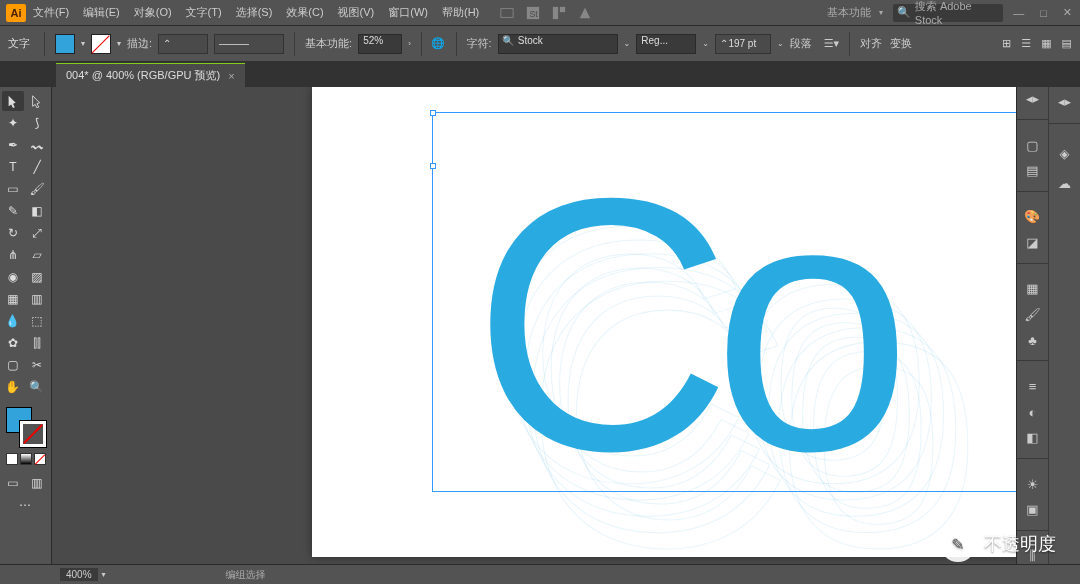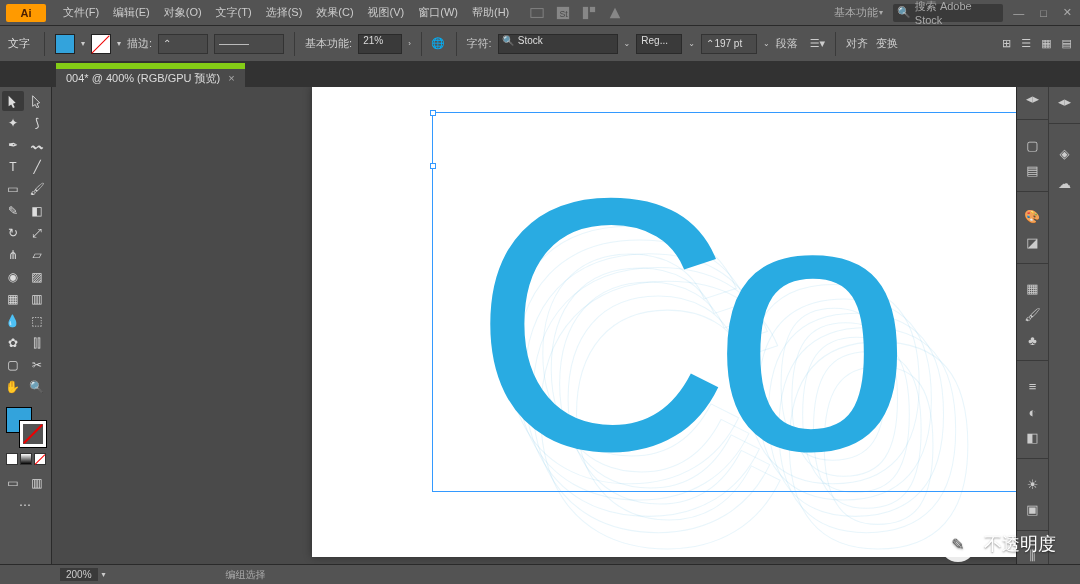--- a/index.html
+++ b/index.html
@@ -1,37 +1,37 @@
 <!DOCTYPE html>
 <html><head>
 <meta charset="utf-8">
 <style>
 *{margin:0;padding:0;box-sizing:border-box;font-family:"Microsoft YaHei",sans-serif;user-select:none}
 body{width:1080px;height:584px;background:#323232;overflow:hidden;position:relative}
 .menubar{height:25px;background:#535353;display:flex;align-items:center;padding-left:6px;font-size:11px;color:#ccc}
-.app-logo{width:40px;height:18px;background:#ff9a00;color:#4a1e00;font-weight:bold;font-size:11px;display:flex;align-items:center;justify-content:center;border-radius:2px;margin-right:10px}
+.app-logo{width:20px;height:18px;background:#ff9a00;color:#4a1e00;font-weight:bold;font-size:11px;display:flex;align-items:center;justify-content:center;border-radius:2px;}
 .menu-item{padding:0 7px;cursor:pointer}
 .menu-right{margin-left:auto;display:flex;align-items:center;gap:10px;padding-right:8px}
 .menu-right span{font-size:11px;color:#aaa;display:flex;align-items:center}
 .menu-icons{display:flex;gap:12px;margin-left:14px;align-items:center}
 .mi{width:14px;height:14px;opacity:.6}
-.workspace{display:flex;align-items:center;gap:1px;color:#ccc}
+.workspace{display:flex;align-items:center;gap:8px;color:#ccc}
 .search-field{background:#3a3a3a;height:18px;width:110px;border-radius:2px;display:flex;align-items:center;padding:0 4px;color:#777;font-size:10px}
 .winbtns{display:flex;gap:16px;color:#aaa;font-size:12px}
 .control-bar{height:36px;background:#535353;display:flex;align-items:center;padding:0 8px;font-size:11px;color:#ccc;border-top:1px solid #2a2a2a;gap:6px}
 .ctrl-label{color:#ddd;margin-right:4px}
 .swatch{width:20px;height:20px;border:1px solid #222;display:inline-block}
 .swatch.fill{background:#33a3dc}
 .swatch.stroke{background:#fff;position:relative}
 .swatch.stroke::after{content:"";position:absolute;width:140%;height:1px;background:#e00;top:50%;left:-20%;transform:rotate(-45deg)}
 .ctrl-drop{background:#4a4a4a;height:20px;border:1px solid #333;display:flex;align-items:center;padding:0 4px;font-size:10px;color:#ddd}
 .ctrl-input{background:#3a3a3a;border:1px solid #2a2a2a;height:20px;color:#ddd;font-size:10px;padding:0 4px}
 .sep{width:1px;height:24px;background:#3a3a3a;margin:0 4px}
 .tab-bar{height:26px;background:#323232;display:flex;align-items:flex-end;padding-left:56px}
-.doc-tab{height:24px;background:#4a4a4a;color:#ddd;font-size:11px;padding:4px 10px;display:flex;align-items:center;gap:8px;border-top:6px solid #84cc16}
+.doc-tab{height:24px;background:#4a4a4a;color:#ddd;font-size:11px;padding:4px 10px;display:flex;align-items:center;gap:8px;border-top:1px solid #84cc16}
 .doc-tab .close{color:#aaa;font-size:11px}
 .main{position:absolute;top:87px;left:0;right:0;bottom:20px;display:flex}
 .toolbox{width:52px;background:#535353;display:flex;flex-direction:column;padding:4px 2px;gap:2px;border-right:1px solid #2a2a2a}
 .tool-row{display:flex;gap:2px}
 .tool{width:22px;height:20px;display:flex;align-items:center;justify-content:center;color:#ddd;font-size:12px;cursor:pointer;border-radius:2px}
 .tool svg{width:14px;height:14px}
 .tool.sel{background:#3a3a3a}
 .fillstroke{position:relative;width:40px;height:40px;margin:8px auto 2px}
 .fs-fill{position:absolute;width:26px;height:26px;background:#33a3dc;border:1px solid #000;top:0;left:0}
 .fs-stroke{position:absolute;width:26px;height:26px;background:#535353;border:3px solid #fff;outline:1px solid #000;bottom:0;right:0}
@@ -103,29 +103,29 @@
   <div class="sep"></div>
   <span class="swatch fill"></span>
     <span style="font-size:8px">▾</span>
   <span class="swatch stroke"></span>
     <span style="font-size:8px">▾</span>
   <span>描边:</span>
   <span class="ctrl-drop" style="width:50px">⌃ <span></span></span>
   <span class="ctrl-drop" style="width:70px">———</span>
   <div class="sep"></div>
   <span>基本功能:</span>
-  <span class="ctrl-input" style="width:44px">21%</span>
+  <span class="ctrl-input" style="width:44px">52%</span>
     <span style="font-size:8px">›</span>
   <div class="sep"></div>
   <span>🌐</span>
   <div class="sep"></div>
   <span>字符:</span>
   <span class="ctrl-input" style="width:120px">🔍 <span>Stock</span></span>
     <span style="font-size:8px">⌄</span>
-  <span class="ctrl-input" style="width:46px">Reg...</span>
+  <span class="ctrl-input" style="width:60px">Reg...</span>
     <span style="font-size:8px">⌄</span>
   <span class="ctrl-drop" style="width:56px">⌃ <span>197 pt</span></span>
     <span style="font-size:8px">⌄</span>
   <span>段落</span>
   <span style="margin-left:6px">☰▾</span>
   <div class="sep"></div>
   <span>对齐</span>
   <span style="margin-left:2px">变换</span>
   <span style="margin-left:auto;display:flex;gap:10px">
     <span>⊞</span>
@@ -268,21 +268,21 @@
   </div>
   <div class="right-dock2">
     <div class="dock-icon">◂▸</div>
     <div class="dock-gap"></div>
     <div class="dock-icon">◈</div>
     <div class="dock-icon">☁</div>
   </div>
 </div>
 
 <div class="statusbar">
-  <span class="zoom">200%</span>
+  <span class="zoom">400%</span>
   <span style="font-size:8px;margin-left:4px">▾</span>
   <span class="status-text">编组选择</span>
 </div>
 
 <div class="watermark">
   <div class="wm-circle">✎</div>
   <span>不透明度</span>
 </div>
 
 </body></html>

